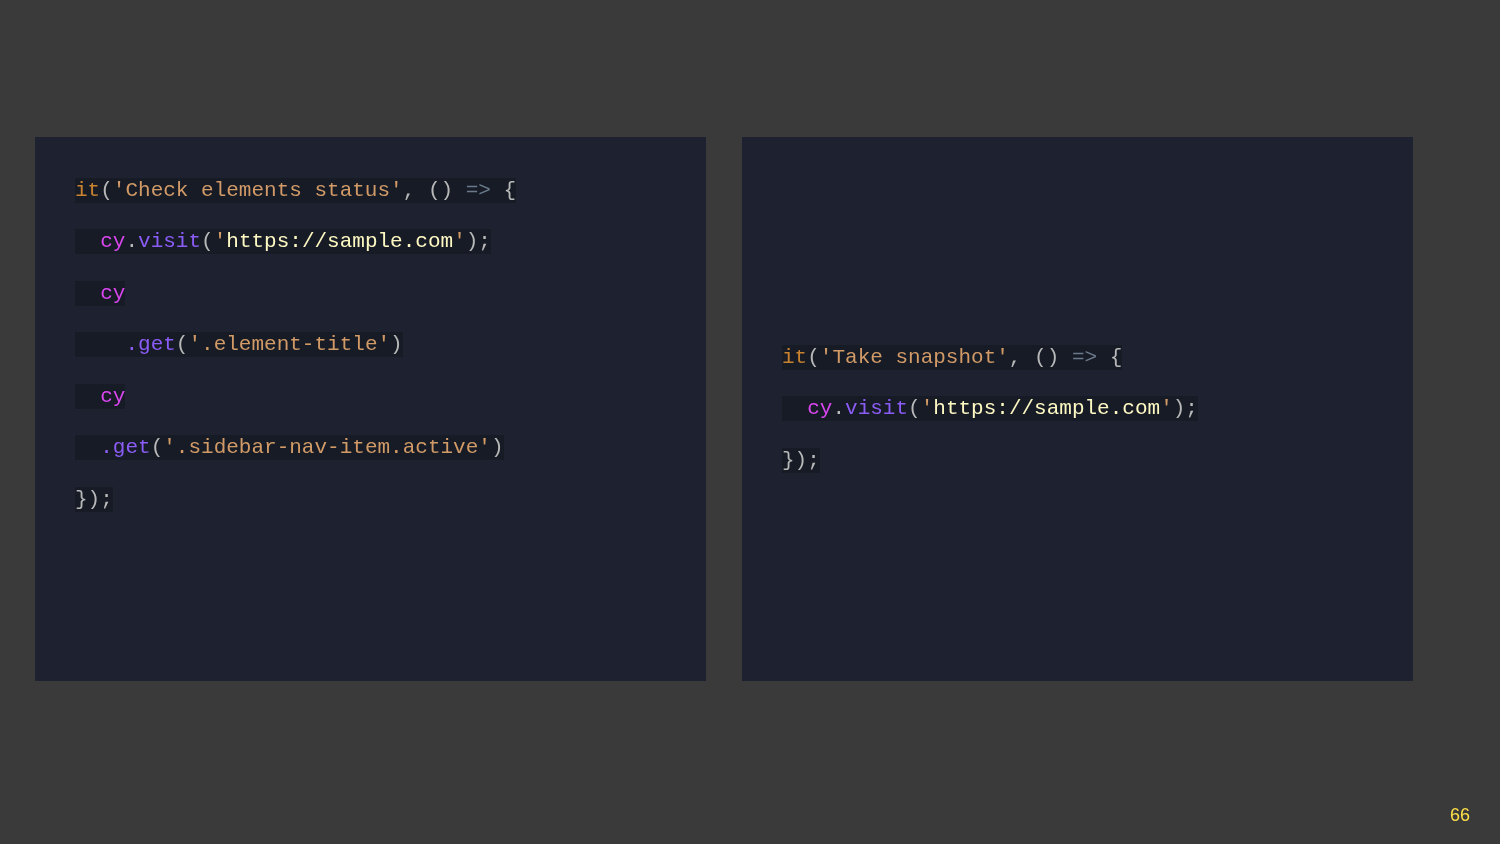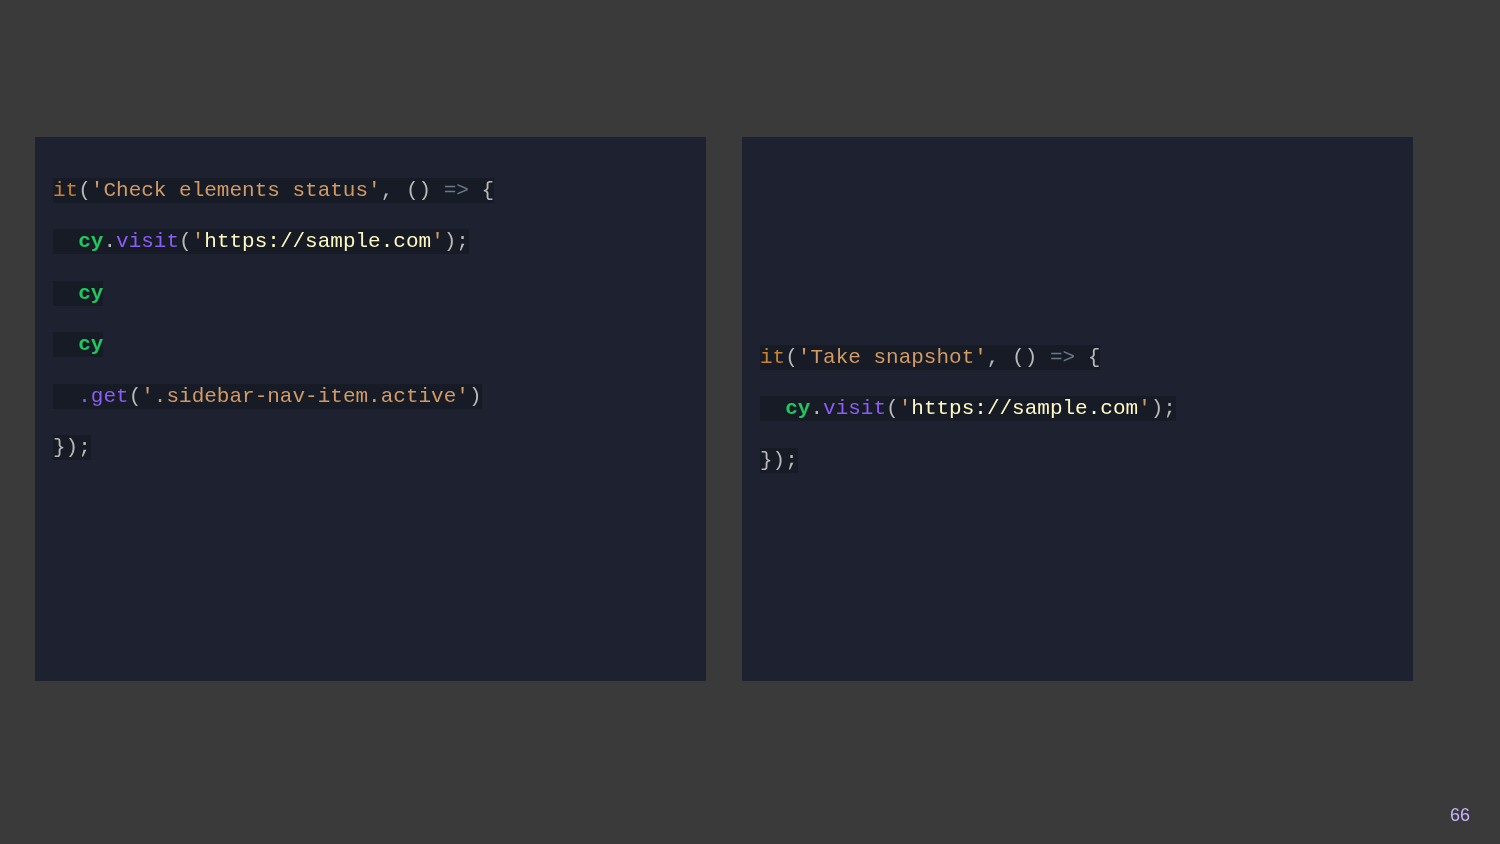--- a/index.html
+++ b/index.html
@@ -30,45 +30,46 @@
     }
     .code-panel.right {
       display: flex;
       flex-direction: column;
       justify-content: center;
     }
     .line {
       white-space: pre-wrap;
       word-break: break-word;
     }
-    .tok { background: #161b26; padding: 1px 0; }
+    .tok { background: #161b26; padding: 1px 0; margin-left: 22px; }
     .keyword { color: #c9822f; }
-    .cy { color: #22c55e; font-weight: bold; }
+    .cy { color: #d946ef; }
     .punct { color: #b8b8b8; }
     .method { color: #8b5cf6; }
     .string { color: #d19a66; }
     .arrow { color: #6b7a8a; }
     .link { color: #fef9c3; }
     .page-number {
       position: absolute;
       bottom: 18px;
       right: 30px;
-      color: #c4b5fd;
+      color: #fde047;
       font-size: 18px;
       font-family: Arial, sans-serif;
     }
   </style>
 </head>
 <body>
 
 <div class="slide">
   <div class="code-panel">
     <div class="line"><span class="tok"><span class="keyword">it</span><span class="punct">(</span><span class="string">'Check elements status'</span><span class="punct">, </span><span class="punct">()</span><span class="arrow"> =&gt; </span><span class="punct">{</span></span></div>
     <div class="line"><span class="tok"><span class="cy">  cy</span><span class="punct">.</span><span class="method">visit</span><span class="punct">(</span><span class="string">'</span><span class="link">https://sample.com</span><span class="string">'</span><span class="punct">);</span></span></div>
     <div class="line"><span class="tok"><span class="cy">  cy</span></span></div>
+    <div class="line"><span class="tok"><span class="method">    .get</span><span class="punct">(</span><span class="string">'.element-title'</span><span class="punct">)</span></span></div>
     <div class="line"><span class="tok"><span class="cy">  cy</span></span></div>
     <div class="line"><span class="tok"><span class="method">  .get</span><span class="punct">(</span><span class="string">'.sidebar-nav-item.active'</span><span class="punct">)</span></span></div>
     <div class="line"><span class="tok"><span class="punct">});</span></span></div>
   </div>
 
   <div class="code-panel right">
     <div>
     <div class="line"><span class="tok"><span class="keyword">it</span><span class="punct">(</span><span class="string">'Take snapshot'</span><span class="punct">, </span><span class="punct">()</span><span class="arrow"> =&gt; </span><span class="punct">{</span></span></div>
     <div class="line"><span class="tok"><span class="cy">  cy</span><span class="punct">.</span><span class="method">visit</span><span class="punct">(</span><span class="string">'</span><span class="link">https://sample.com</span><span class="string">'</span><span class="punct">);</span></span></div>
     <div class="line"><span class="tok"><span class="punct">});</span></span></div>

